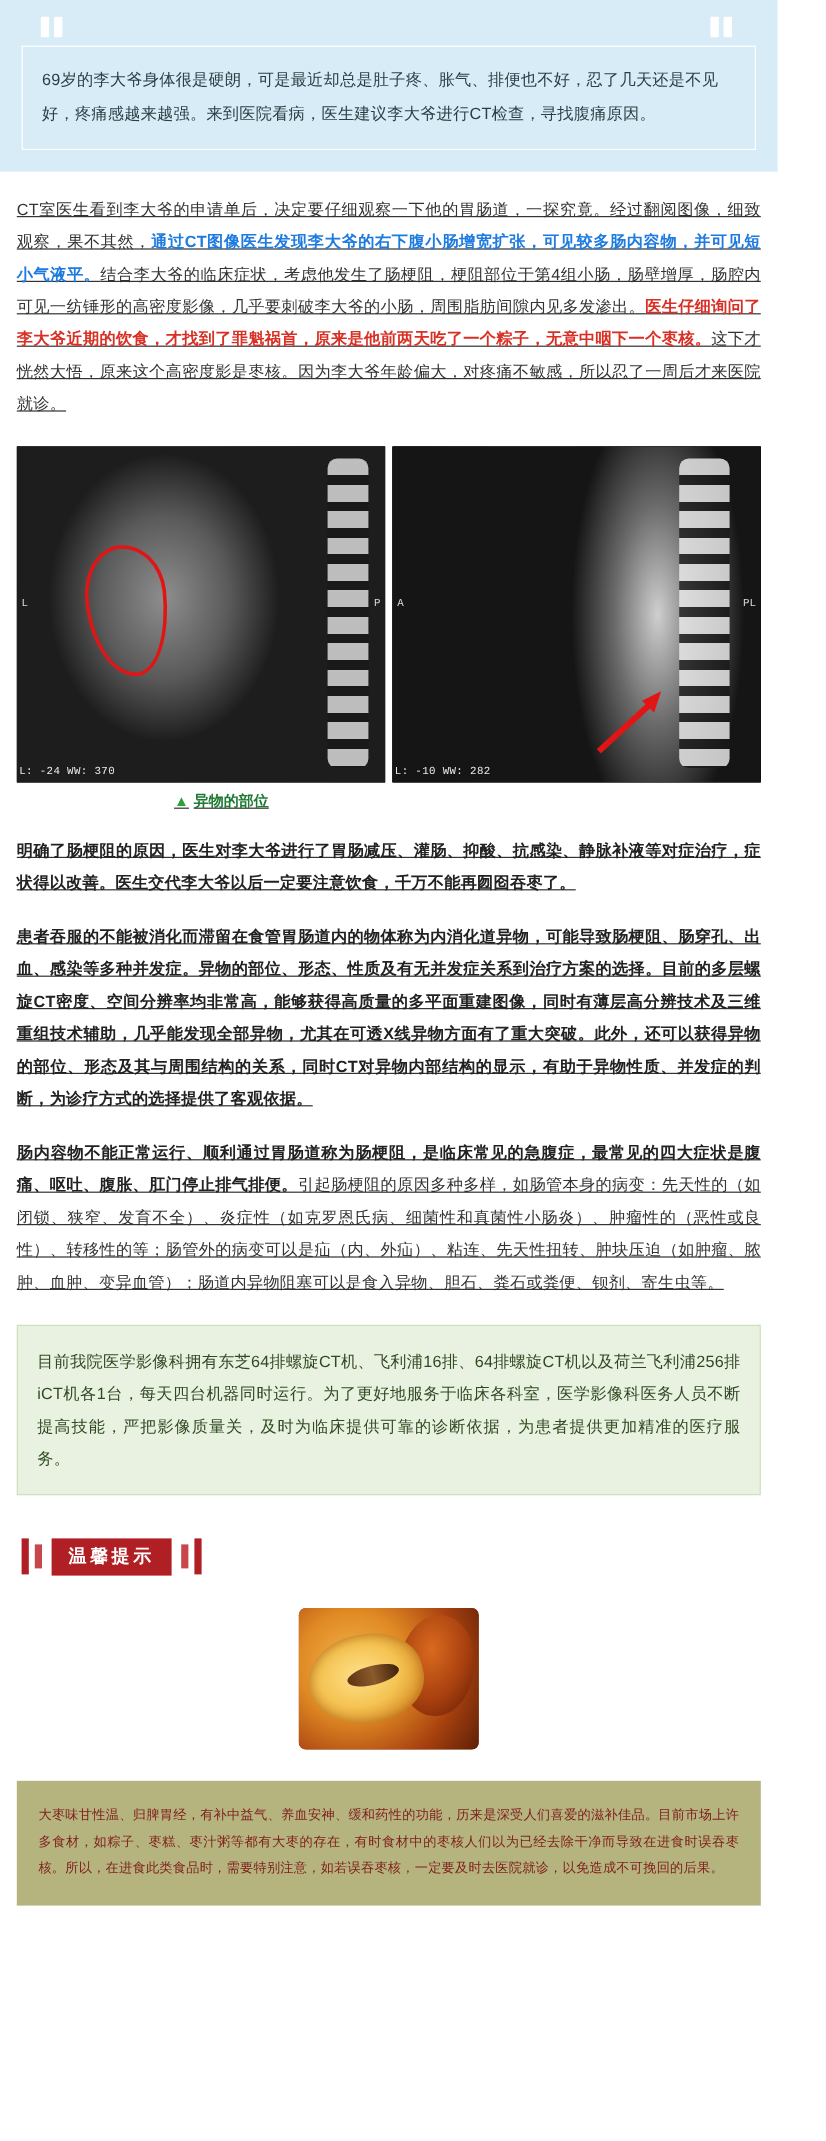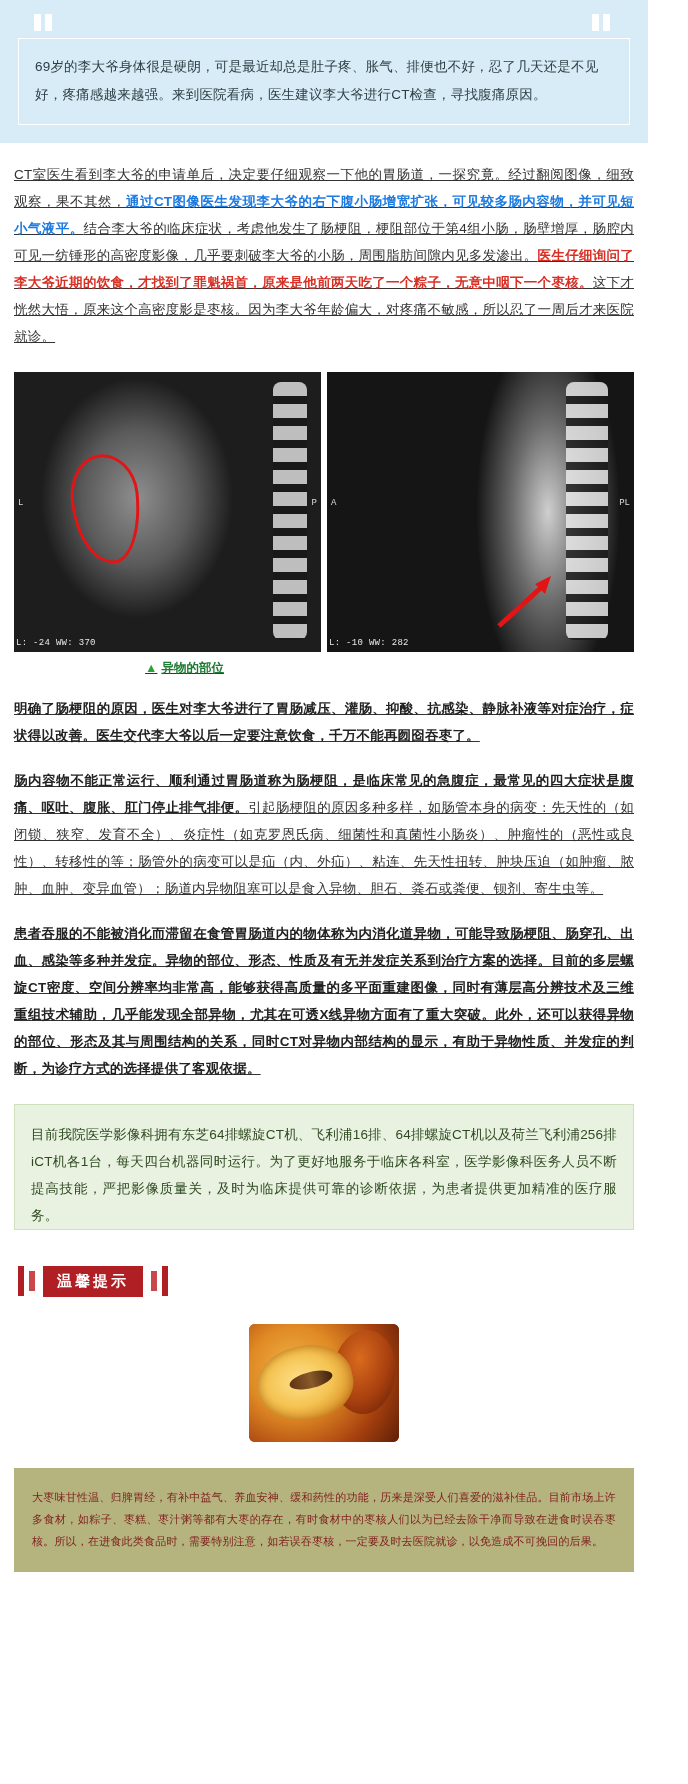--- a/index.html
+++ b/index.html
@@ -145,21 +145,21 @@
     color: #1f7a33;
     font-weight: bold;
   }
   .caption .tri { color: #2aa23a; margin-right: 4px; }
 
   
   .green-box {
     margin: 22px 14px 0 14px;
     background: #e9f2e0;
     border: 1px solid #cfe0bd;
-    padding: 16px 16px 0 16px;
+    padding: 16px 16px 16px 16px;
     font-size: 13.5px;
     line-height: 2.0;
     color: #2f4a22;
     text-align: justify;
     letter-spacing: 0.2px;
   }
 
   
   .tips-header {
     display: flex;
@@ -288,23 +288,23 @@
         <div class="scan-label">L: -10 WW: 282</div>
       </div>
     </div>
 
     <div class="caption-row">
       <div class="caption"><span class="tri">▲</span><span>异物的部位</span></div>
     </div>
 
     <p class="para"><span class="b">明确了肠梗阻的原因，医生对李大爷进行了胃肠减压、灌肠、抑酸、抗感染、静脉补液等对症治疗，症状得以改善。医生交代李大爷以后一定要注意饮食，千万不能再囫囵吞枣了。</span></p>
 
+    <p class="para"><span class="b">患者吞服的不能被消化而滞留在食管胃肠道内的物体称为内消化道异物，可能导致肠梗阻、肠穿孔、出血、感染等多种并发症。异物的部位、形态、性质及有无并发症关系到治疗方案的选择。目前的多层螺旋CT密度、空间分辨率均非常高，能够获得高质量的多平面重建图像，同时有薄层高分辨技术及三维重组技术辅助，几乎能发现全部异物，尤其在可透X线异物方面有了重大突破。此外，还可以获得异物的部位、形态及其与周围结构的关系，同时CT对异物内部结构的显示，有助于异物性质、并发症的判断，为诊疗方式的选择提供了客观依据。</span></p>
+
     <p class="para"><span class="b">肠内容物不能正常运行、顺利通过胃肠道称为肠梗阻，是临床常见的急腹症，最常见的四大症状是腹痛、呕吐、腹胀、肛门停止排气排便。</span><span>引起肠梗阻的原因多种多样，如肠管本身的病变：先天性的（如闭锁、狭窄、发育不全）、炎症性（如克罗恩氏病、细菌性和真菌性小肠炎）、肿瘤性的（恶性或良性）、转移性的等；肠管外的病变可以是疝（内、外疝）、粘连、先天性扭转、肿块压迫（如肿瘤、脓肿、血肿、变异血管）；肠道内异物阻塞可以是食入异物、胆石、粪石或粪便、钡剂、寄生虫等。</span></p>
-
-    <p class="para"><span class="b">患者吞服的不能被消化而滞留在食管胃肠道内的物体称为内消化道异物，可能导致肠梗阻、肠穿孔、出血、感染等多种并发症。异物的部位、形态、性质及有无并发症关系到治疗方案的选择。目前的多层螺旋CT密度、空间分辨率均非常高，能够获得高质量的多平面重建图像，同时有薄层高分辨技术及三维重组技术辅助，几乎能发现全部异物，尤其在可透X线异物方面有了重大突破。此外，还可以获得异物的部位、形态及其与周围结构的关系，同时CT对异物内部结构的显示，有助于异物性质、并发症的判断，为诊疗方式的选择提供了客观依据。</span></p>
 
   </div>
 
   <div class="green-box">目前我院医学影像科拥有东芝64排螺旋CT机、飞利浦16排、64排螺旋CT机以及荷兰飞利浦256排iCT机各1台，每天四台机器同时运行。为了更好地服务于临床各科室，医学影像科医务人员不断提高技能，严把影像质量关，及时为临床提供可靠的诊断依据，为患者提供更加精准的医疗服务。</div>
 
   <div class="tips-header">
     <span class="bars">
         <i></i>
         <i class="short"></i>
       </span>

